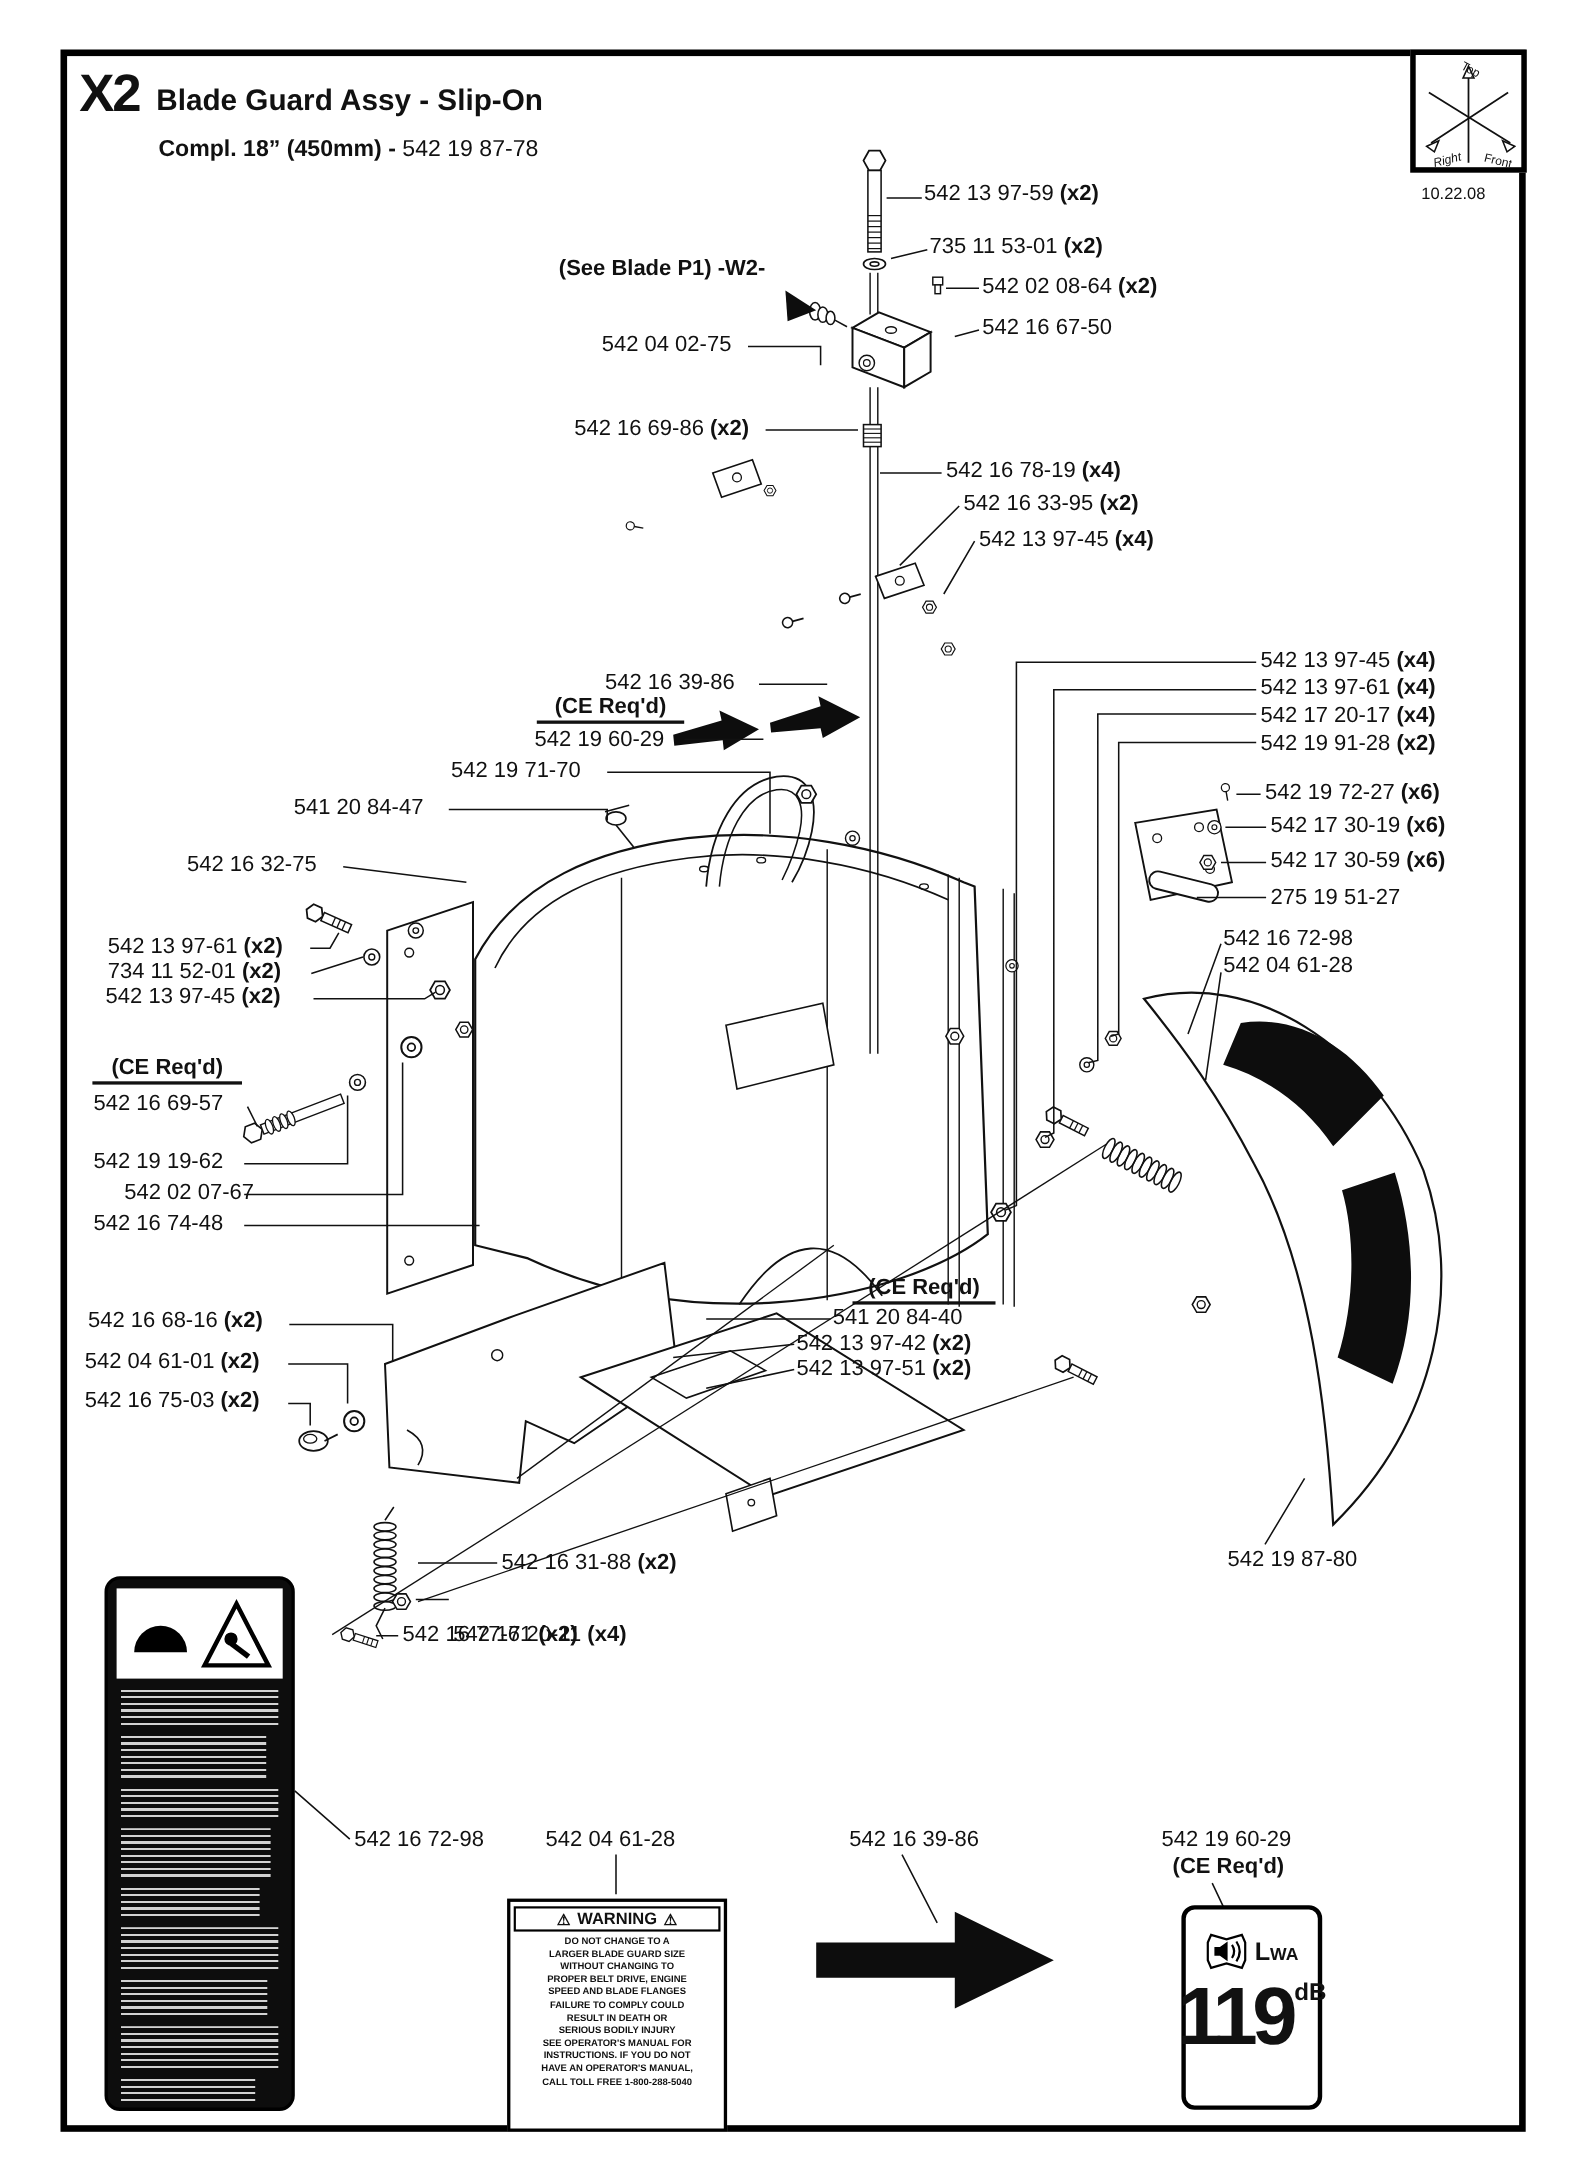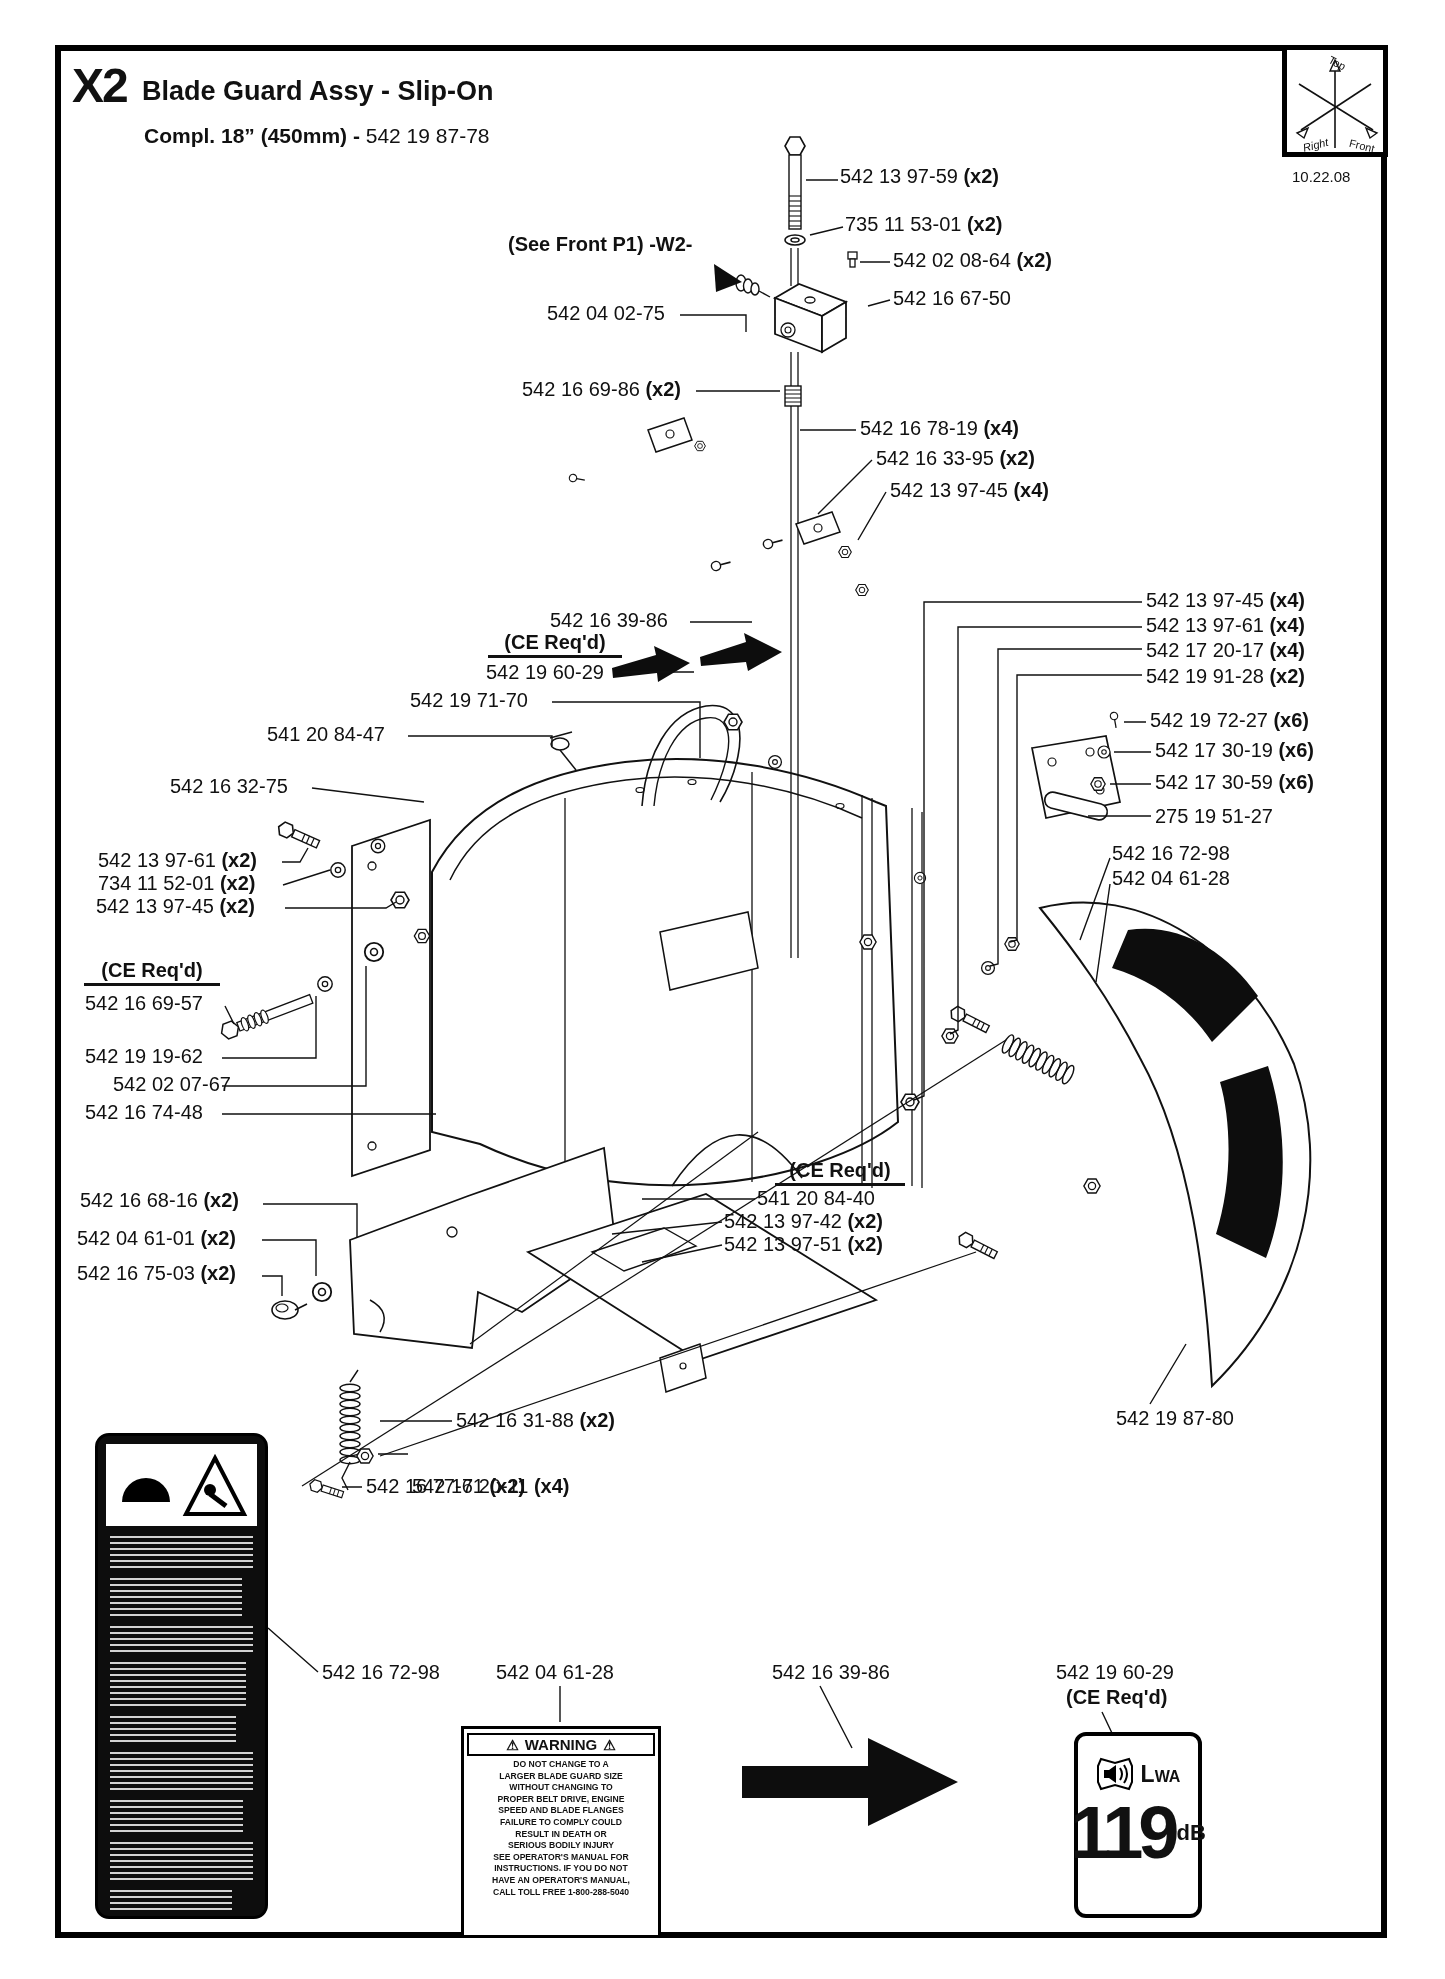--- a/index.html
+++ b/index.html
@@ -38,21 +38,21 @@
   .warn-head{border:2px solid #000;display:flex;align-items:center;justify-content:center;gap:6px;
              font-weight:bold;font-size:15px;padding:1px 0;margin-bottom:3px;}
   .warn-tri{font-size:14px;line-height:1;}
   .wline{font-size:8.6px;font-weight:bold;text-align:center;line-height:1.35;letter-spacing:0;}
   
   .sticker-db{position:absolute;left:1074px;top:1732px;width:128px;height:186px;background:#fff;
               border:4px solid #000;border-radius:12px;box-sizing:border-box;}
   .db-top{display:flex;align-items:center;justify-content:center;gap:7px;margin-top:20px;}
   .lwa{font-weight:bold;font-size:23px;}
   .lwa .sub{font-size:16px;}
-  .db-num{display:flex;align-items:center;justify-content:center;font-weight:bold;margin-top:6px;}
+  .db-num{display:flex;align-items:flex-start;justify-content:center;font-weight:bold;margin-top:6px;}
   .db-val{font-size:74px;letter-spacing:-5px;line-height:.95;}
   .db-unit{font-size:22px;margin-left:2px;}
 </style>
 </head>
 <body>
 
 <div class="page">
 
   <div class="frame"></div>
 
@@ -310,21 +310,21 @@
       M452,1421 H380 M408,1454 H378 M362,1487 H342
       M1150,1404 L1186,1344
       M318,1672 L268,1628 M560,1686 V1722 M820,1686 L852,1748 M1102,1712 L1138,1788"></path>
 
     <polygon fill="#0d0d0d" points="742,1766 868,1766 868,1738 958,1782 868,1826 868,1798 742,1798"></polygon>
   </svg>
 
   <div id="labels-layer">
       <div class="plabel" style="left: 840px; top: 166px;"><span>542 13 97-59</span><span class="qty"> (x2)</span></div>
       <div class="plabel" style="left: 845px; top: 214px;"><span>735 11 53-01</span><span class="qty"> (x2)</span></div>
-      <div class="plabel b" style="left: 508px; top: 234px;"><span>(See Front P1) -W2-</span></div>
+      <div class="plabel b" style="left: 508px; top: 234px;"><span>(See Blade P1) -W2-</span></div>
       <div class="plabel" style="left: 893px; top: 250px;"><span>542 02 08-64</span><span class="qty"> (x2)</span></div>
       <div class="plabel" style="left: 893px; top: 288px;"><span>542 16 67-50</span></div>
       <div class="plabel" style="left: 547px; top: 303px;"><span>542 04 02-75</span></div>
       <div class="plabel" style="left: 522px; top: 379px;"><span>542 16 69-86</span><span class="qty"> (x2)</span></div>
       <div class="plabel" style="left: 860px; top: 418px;"><span>542 16 78-19</span><span class="qty"> (x4)</span></div>
       <div class="plabel" style="left: 876px; top: 448px;"><span>542 16 33-95</span><span class="qty"> (x2)</span></div>
       <div class="plabel" style="left: 890px; top: 480px;"><span>542 13 97-45</span><span class="qty"> (x4)</span></div>
       <div class="plabel" style="left: 1146px; top: 590px;"><span>542 13 97-45</span><span class="qty"> (x4)</span></div>
       <div class="plabel" style="left: 1146px; top: 615px;"><span>542 13 97-61</span><span class="qty"> (x4)</span></div>
       <div class="plabel" style="left: 1146px; top: 640px;"><span>542 17 20-17</span><span class="qty"> (x4)</span></div>

